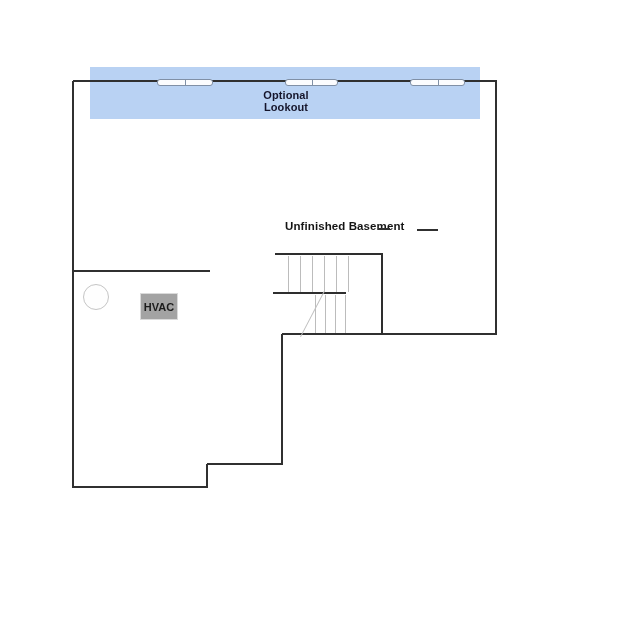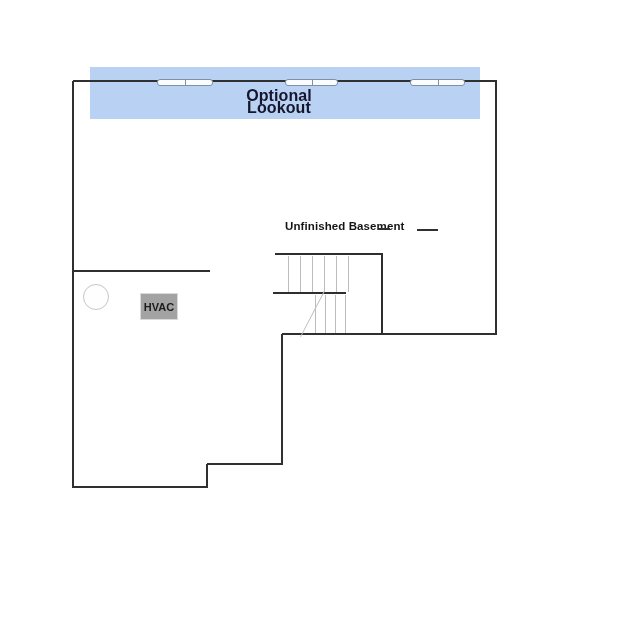--- a/index.html
+++ b/index.html
@@ -16,24 +16,24 @@
     overflow: hidden;
   }
   .abs { position: absolute; }
   #lookout-band {
     position: absolute;
     left: 90px; top: 67px;
     width: 390px; height: 52px;
   }
   #lookout-label {
     position: absolute;
-    left: 229px; top: 90px;
+    left: 236px; top: 90px;
     width: 100px;
     text-align: center;
-    font-size: 16px;
+    font-size: 11px;
     line-height: 11.5px;
     font-weight: 600;
     color: #15152b;
     white-space: pre-line;
     letter-spacing: 0.1px;
   }
   #room-label {
     position: absolute;
     left: 238px; top: 220px;
     font-size: 11.5px;

